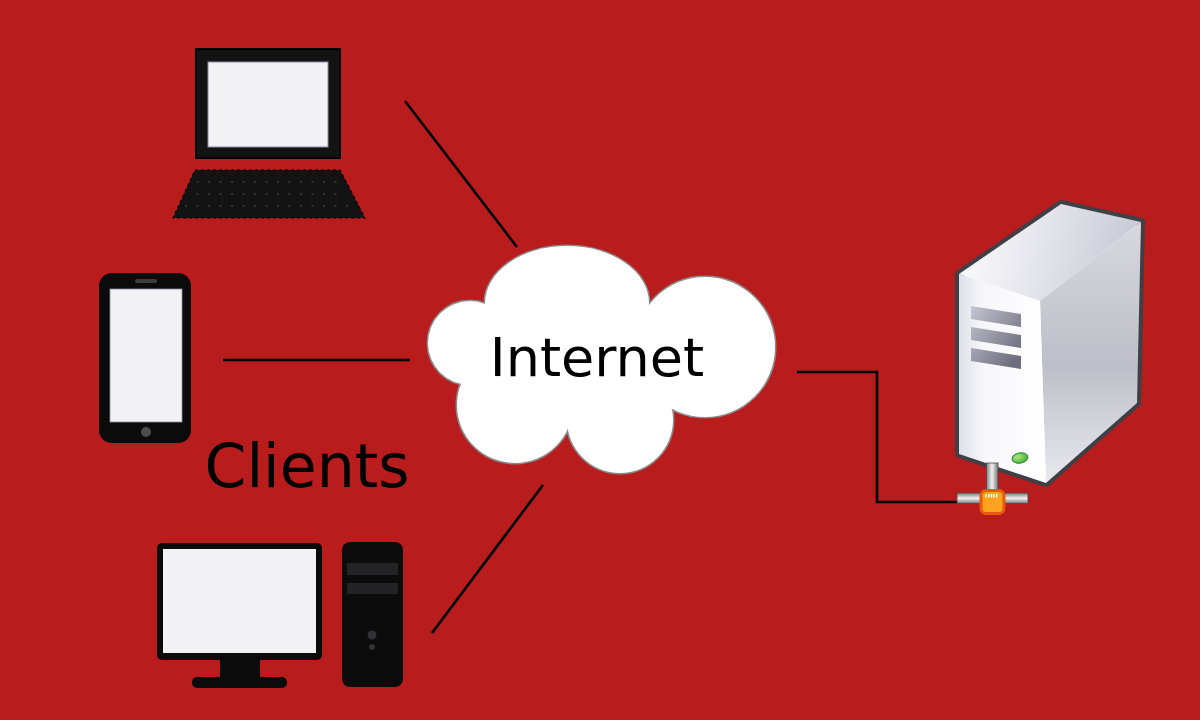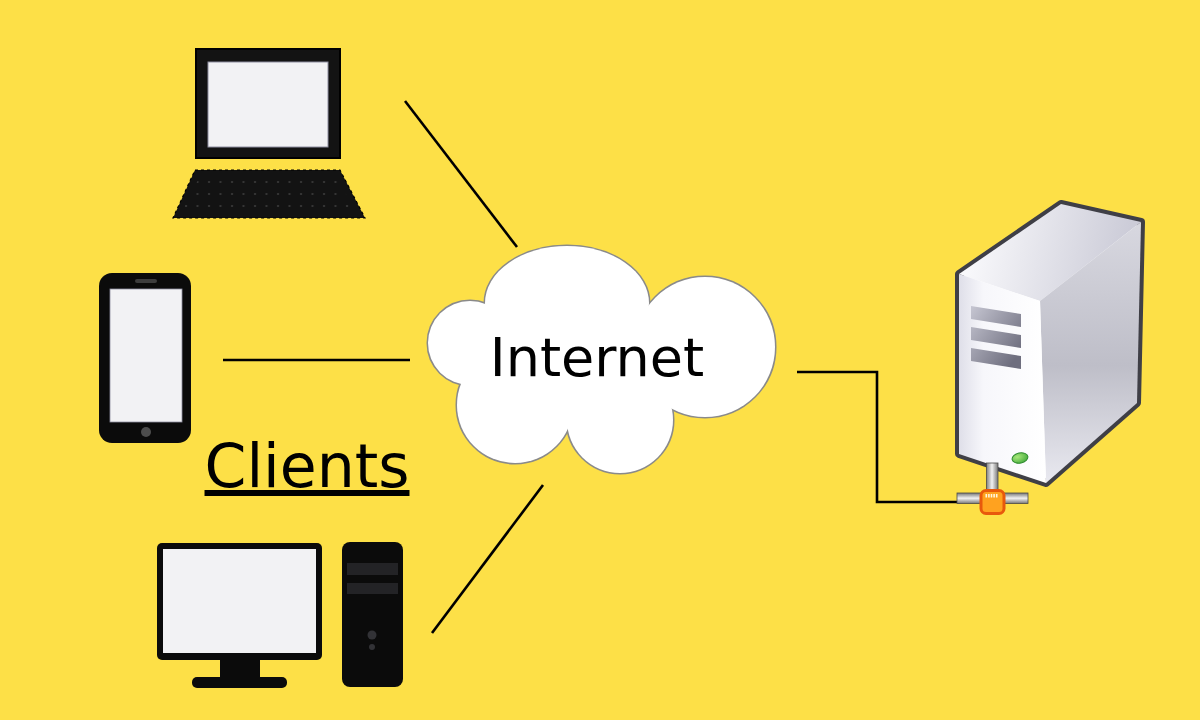--- a/index.html
+++ b/index.html
@@ -1,26 +1,26 @@
 <!DOCTYPE html>
 <html><head>
 <meta charset="utf-8">
 <style>
   html,body{margin:0;padding:0;background:#191919;}
   #stage{
-    position:relative;width:1200px;height:720px;background:#fde047;
+    position:relative;width:1200px;height:720px;background:#b91c1c;
     overflow:hidden;font-family:"DejaVu Sans",sans-serif;
   }
   #diagram-svg{position:absolute;left:0;top:0;width:1200px;height:720px;}
   .label{
     position:absolute;color:#000;text-align:center;width:320px;
     font-family:"DejaVu Sans",sans-serif;letter-spacing:0;
   }
   #internet-label{left:437px;top:328px;font-size:54px;line-height:60px;}
-  #clients-label{left:147px;top:433px;font-size:60px;line-height:66px;text-decoration:underline;}
+  #clients-label{left:147px;top:433px;font-size:60px;line-height:66px;}
   #server-label{left:873px;top:531px;font-size:60px;line-height:66px;}
 </style>
 </head>
 <body>
 
 <div id="stage">
 
   <svg id="diagram-svg" viewBox="0 0 1200 720" xmlns="http://www.w3.org/2000/svg">
 
     <defs>

